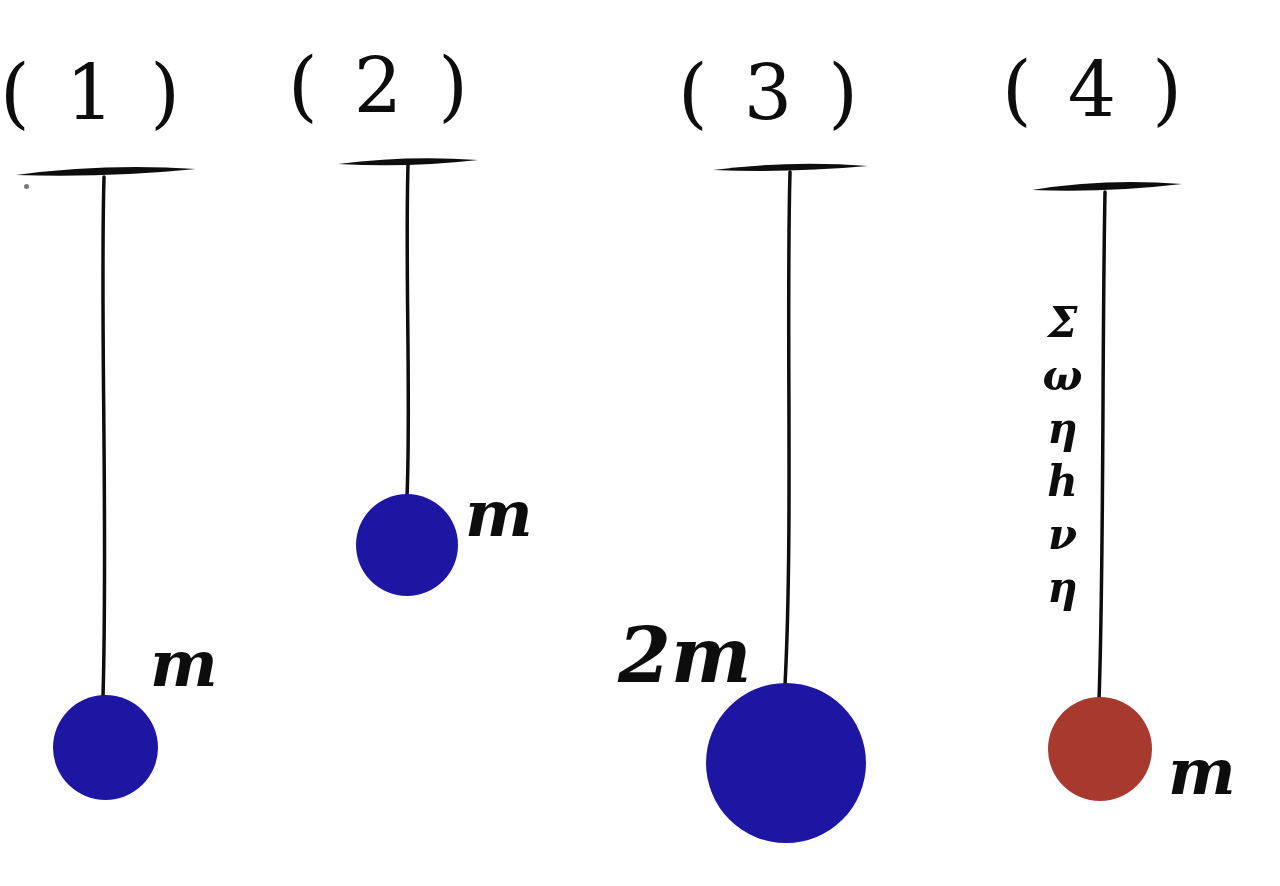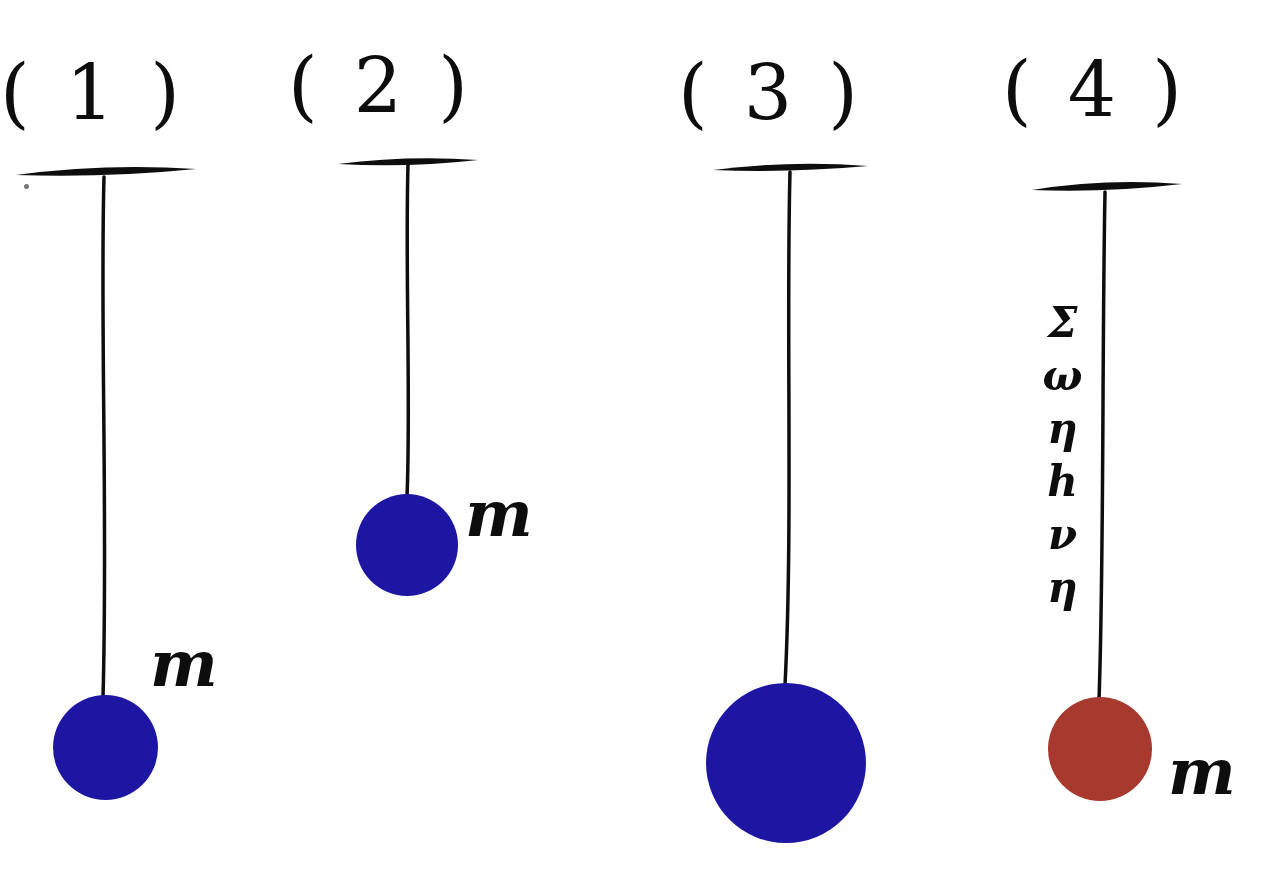--- a/index.html
+++ b/index.html
@@ -93,19 +93,20 @@
   <div class="pendulum-label" style="left:678px; top:55px;">( 3 )</div>
   <div class="pendulum-label" style="left:1002px; top:52px;">( 4 )</div>
 
   <div class="bob" style="left: 53px; top: 695px; width: 105px; height: 105px; background-color: rgb(28, 22, 162);"></div>
   <div class="bob-label" style="left:150px; top:632px; font-size:64px;">m</div>
 
   <div class="bob" style="left: 356px; top: 494px; width: 102px; height: 102px; background-color: rgb(28, 22, 162);"></div>
   <div class="bob-label" style="left:465px; top:482px; font-size:64px;">m</div>
 
   <div class="bob" style="left: 706px; top: 683px; width: 160px; height: 160px; background-color: rgb(28, 22, 162);"></div>
+  <div class="bob-label" style="left:618px; top:618px; font-size:76px;">2m</div>
 
   <div class="string-squiggle" style="left:1038px; top:298px; height:320px;">Σωηhνη</div>
 
   <div class="bob" style="left: 1048px; top: 697px; width: 104px; height: 104px; background-color: rgb(168, 57, 46);"></div>
   <div class="bob-label" style="left:1168px; top:740px; font-size:64px;">m</div>
 
 </div>
 
 </body></html>

